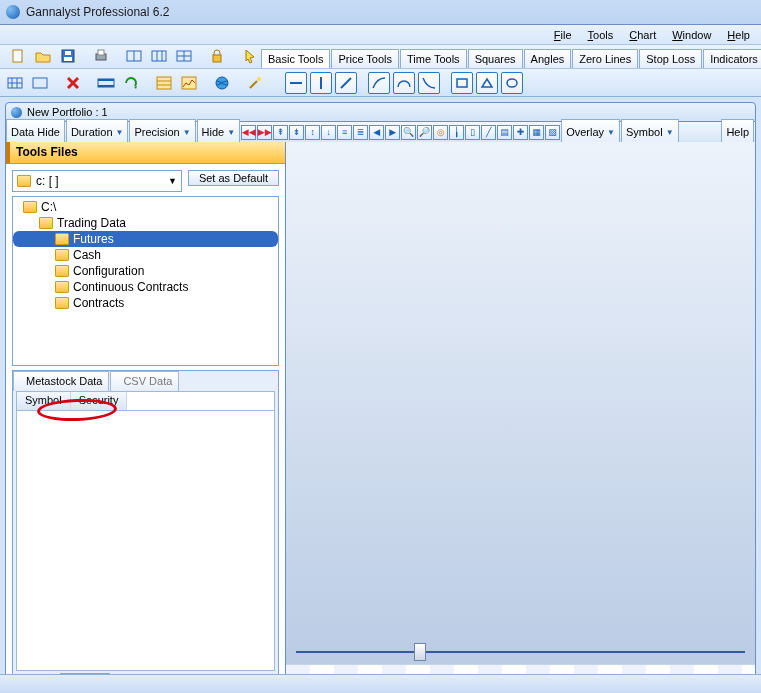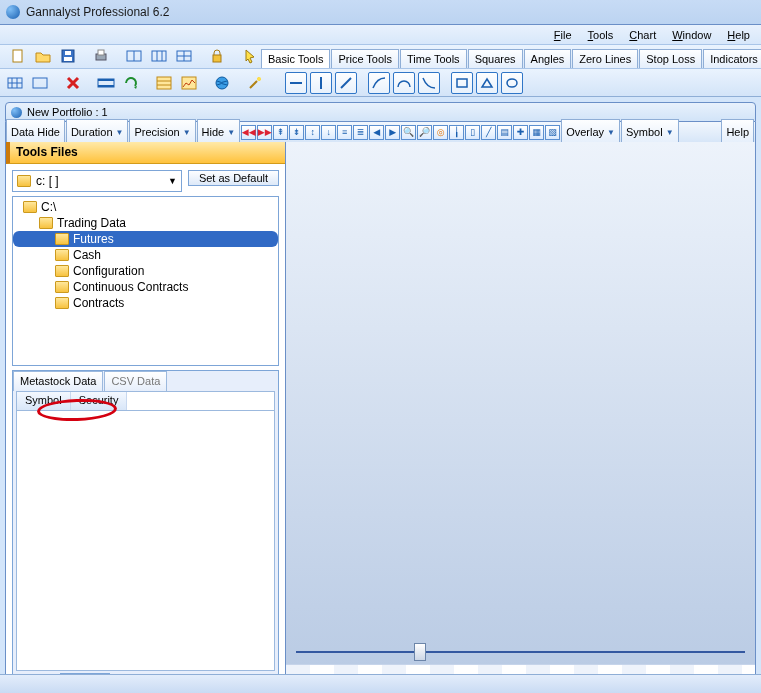--- a/index.html
+++ b/index.html
@@ -45,21 +45,21 @@
   .tree { border:1px solid #7da5d7; background:#fff; height:170px; overflow:auto; padding-top:2px;}
   .tree-item { display:flex; align-items:center; height:16px; padding:0 2px; gap:4px; font-size:12px;}
   .tree-item.l1 { padding-left:10px; }
   .tree-item.l2 { padding-left:26px; }
   .tree-item.l3 { padding-left:42px; }
   .tree-item.selected { background:#316ac5; color:#fff;border-radius:6px; }
   .circle-mark { position:absolute; width:80px; height:22px; border:3px solid #d40010; border-radius:50%; left:31px; top:257px; pointer-events:none; transform:rotate(-2deg);}
 
   .lower { border:1px solid #7da5d7; background:#e7eefb; flex:1; margin-top:auto; display:flex; flex-direction:column; }
   .lower-tabs { display:flex; height:20px; background:#e7eefb; }
-  .lower-tab { padding:3px 6px 0 6px; border:1px solid #9cb9de; border-bottom:none; background:linear-gradient(#fff,#e6eefb); font-size:11px; margin-right:1px; }
+  .lower-tab { padding:3px 6px 0 12px; border:1px solid #9cb9de; border-bottom:none; background:linear-gradient(#fff,#e6eefb); font-size:11px; margin-right:1px; }
   .lower-tab.faded { color:#777; }
   .table-head { display:flex; border:1px solid #9cb9de; background:#fff; height:20px; margin:0 3px; }
   .th { padding:2px 8px; border-right:1px solid #c8d8ef; background:linear-gradient(#f3f8ff,#d8e6f8); font-size:11px; }
   .table-body { flex:1; background:#fff; margin:0 3px; border:1px solid #9cb9de; border-top:none; }
   .symbol-row { display:flex; align-items:center; height:22px; padding:3px 5px; gap:5px; }
   .field { width:50px; height:18px; border:1px solid #7da5d7; background:#fff; }
 
   .main { flex:1; background:linear-gradient(#edf3fb, #b7c9e3); position:relative; }
   .slider-track { position:absolute; left:10px; right:10px; bottom:44px; height:8px; }
   .track-line { height:2px; background:#3458a0; position:absolute; left:0; right:0; top:3px; }

